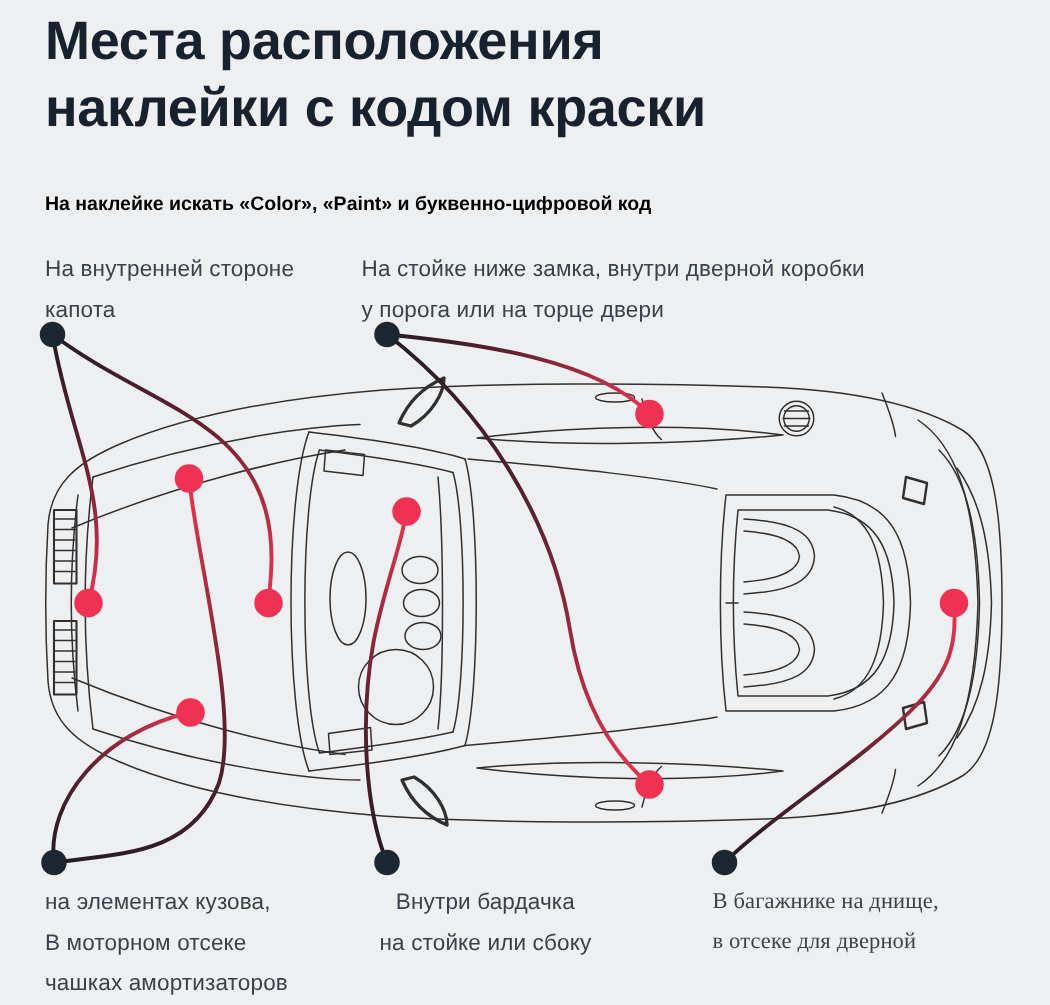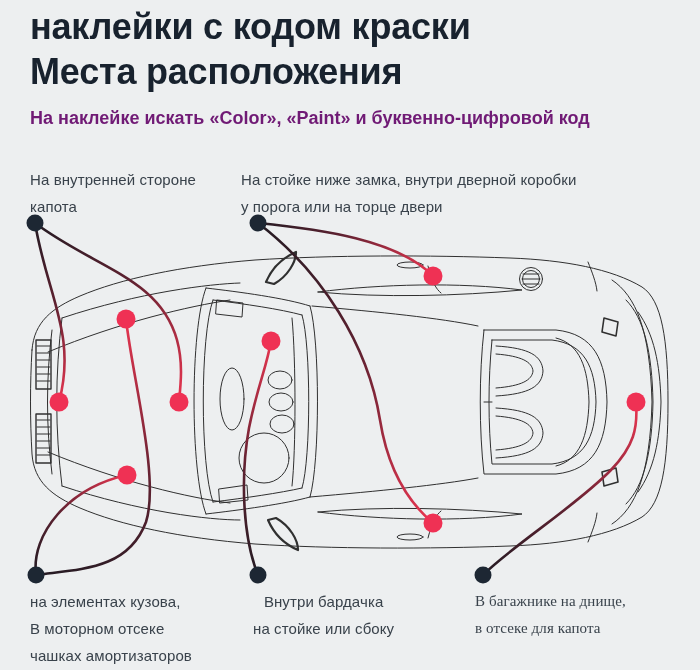--- a/index.html
+++ b/index.html
@@ -7,38 +7,38 @@
     position:relative;width:700px;height:670px;overflow:hidden;
     background:#edeff0;
     font-family:"Liberation Sans","DejaVu Sans",sans-serif;
   }
   .header{position:absolute;left:30px;top:4px;}
   .title{
     font-size:36px;line-height:45px;font-weight:800;
     color:#18222e;letter-spacing:-0.2px;
   }
   .subtitle{
-    margin-top:12px;font-size:18px;line-height:24px;font-weight:700;
-    color:#701a75;
+    margin-top:30px;font-size:13px;line-height:24px;font-weight:700;
+    color:#000000;
   }
   .callout-label{
     position:absolute;font-size:15px;line-height:27px;font-weight:500;
     color:#39424b;letter-spacing:0.1px;white-space:nowrap;
   }
   svg.diagram{position:absolute;left:0;top:0;}
 </style>
 </head>
 <body>
 
 <div class="stage">
 
   <div class="header">
     <div class="title">
+      <div>Места расположения</div>
       <div>наклейки с кодом краски</div>
-      <div>Места расположения</div>
     </div>
     <div class="subtitle">На наклейке искать «Color», «Paint» и буквенно-цифровой код</div>
   </div>
 
   <svg class="diagram" width="700" height="670" viewBox="0 0 700 670">
     <defs id="grad-defs">
         <linearGradient id="lg0" gradientUnits="userSpaceOnUse" x1="35" y1="223" x2="59" y2="402">
           <stop offset="0" stop-color="#241b23"></stop>
           <stop offset="0.45" stop-color="#5d2130"></stop>
           <stop offset="1" stop-color="#e83550"></stop>
@@ -206,17 +206,17 @@
         <div>на элементах кузова,</div>
         <div>В моторном отсеке</div>
         <div>чашках амортизаторов</div>
       </div>
       <div class="callout-label" style="left: 253px; top: 588px; text-align: center;">
         <div>Внутри бардачка</div>
         <div>на стойке или сбоку</div>
       </div>
       <div class="callout-label" style="left: 475px; top: 588px; font-family: Liberation Serif, serif;">
         <div>В багажнике на днище,</div>
-        <div>в отсеке для капота</div>
+        <div>в отсеке для дверной</div>
       </div>
     </div>
 
 </div>
 
 </body></html>

